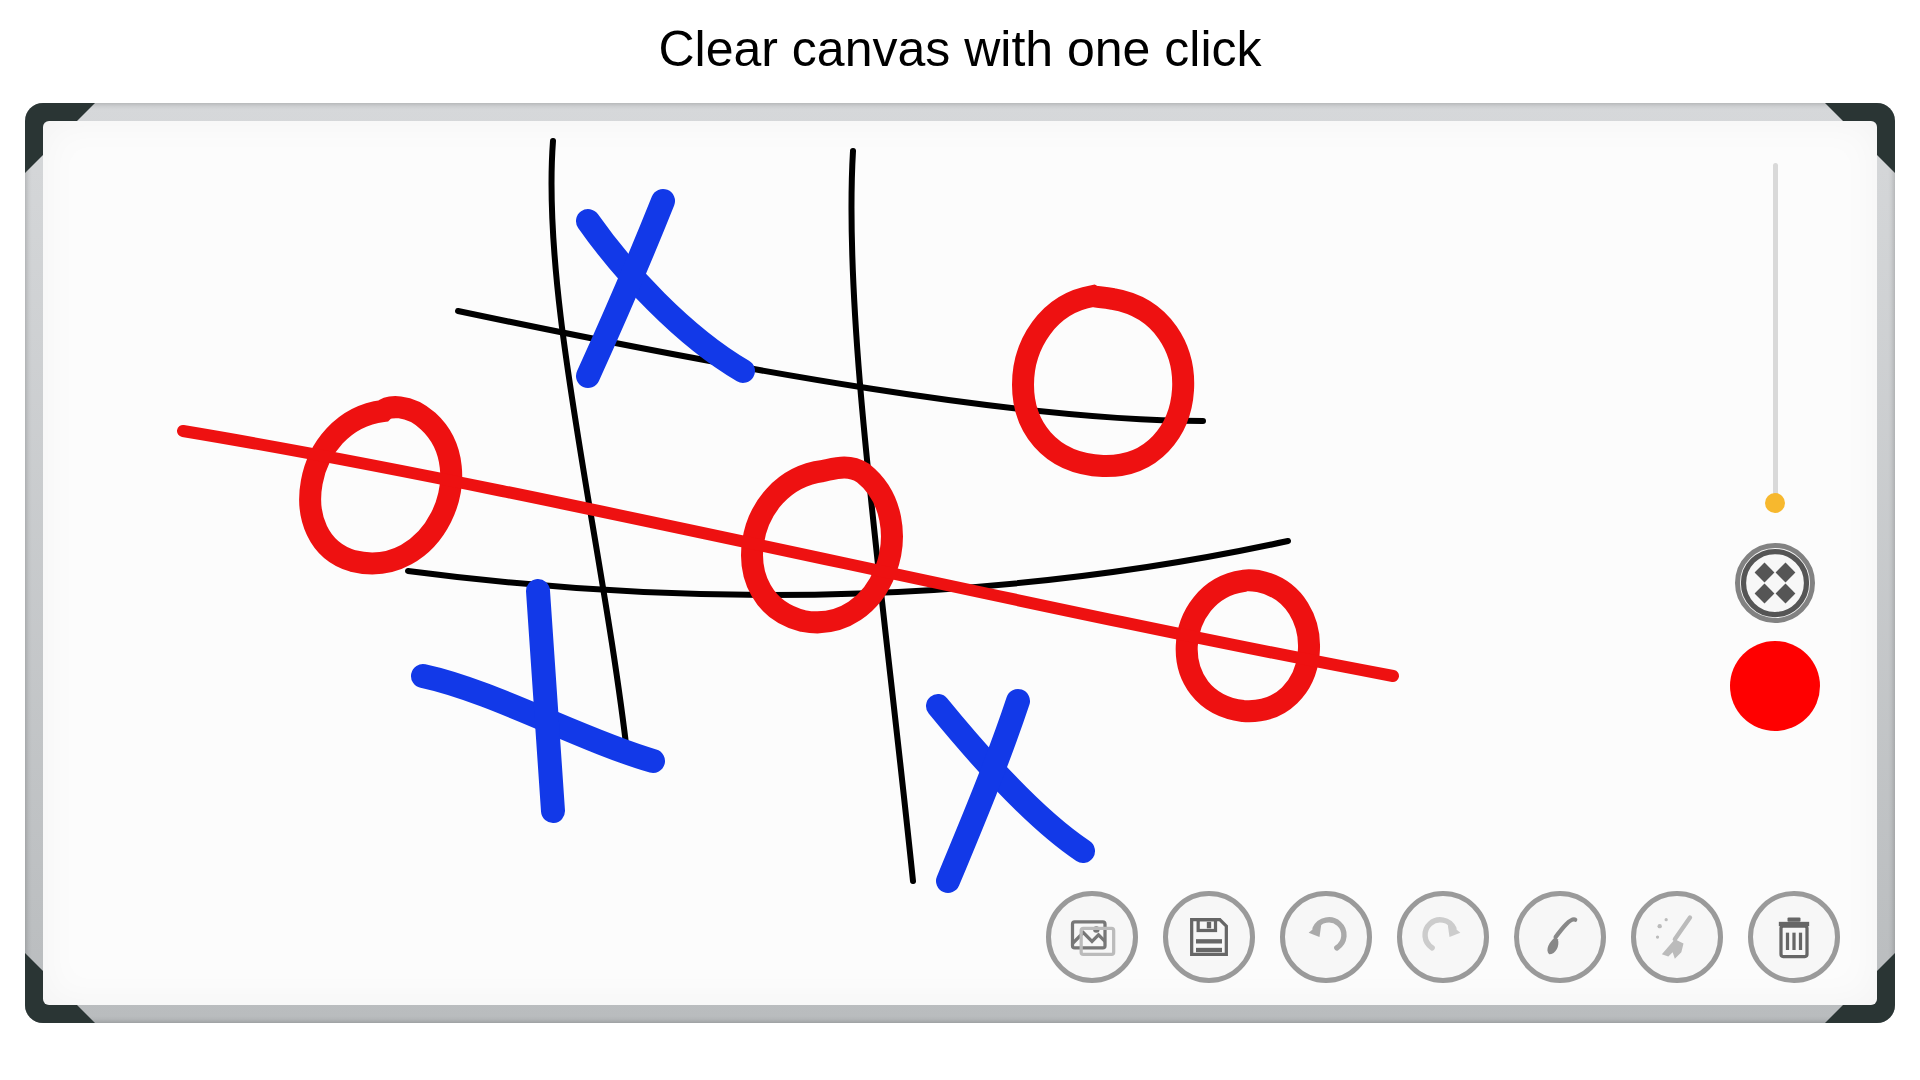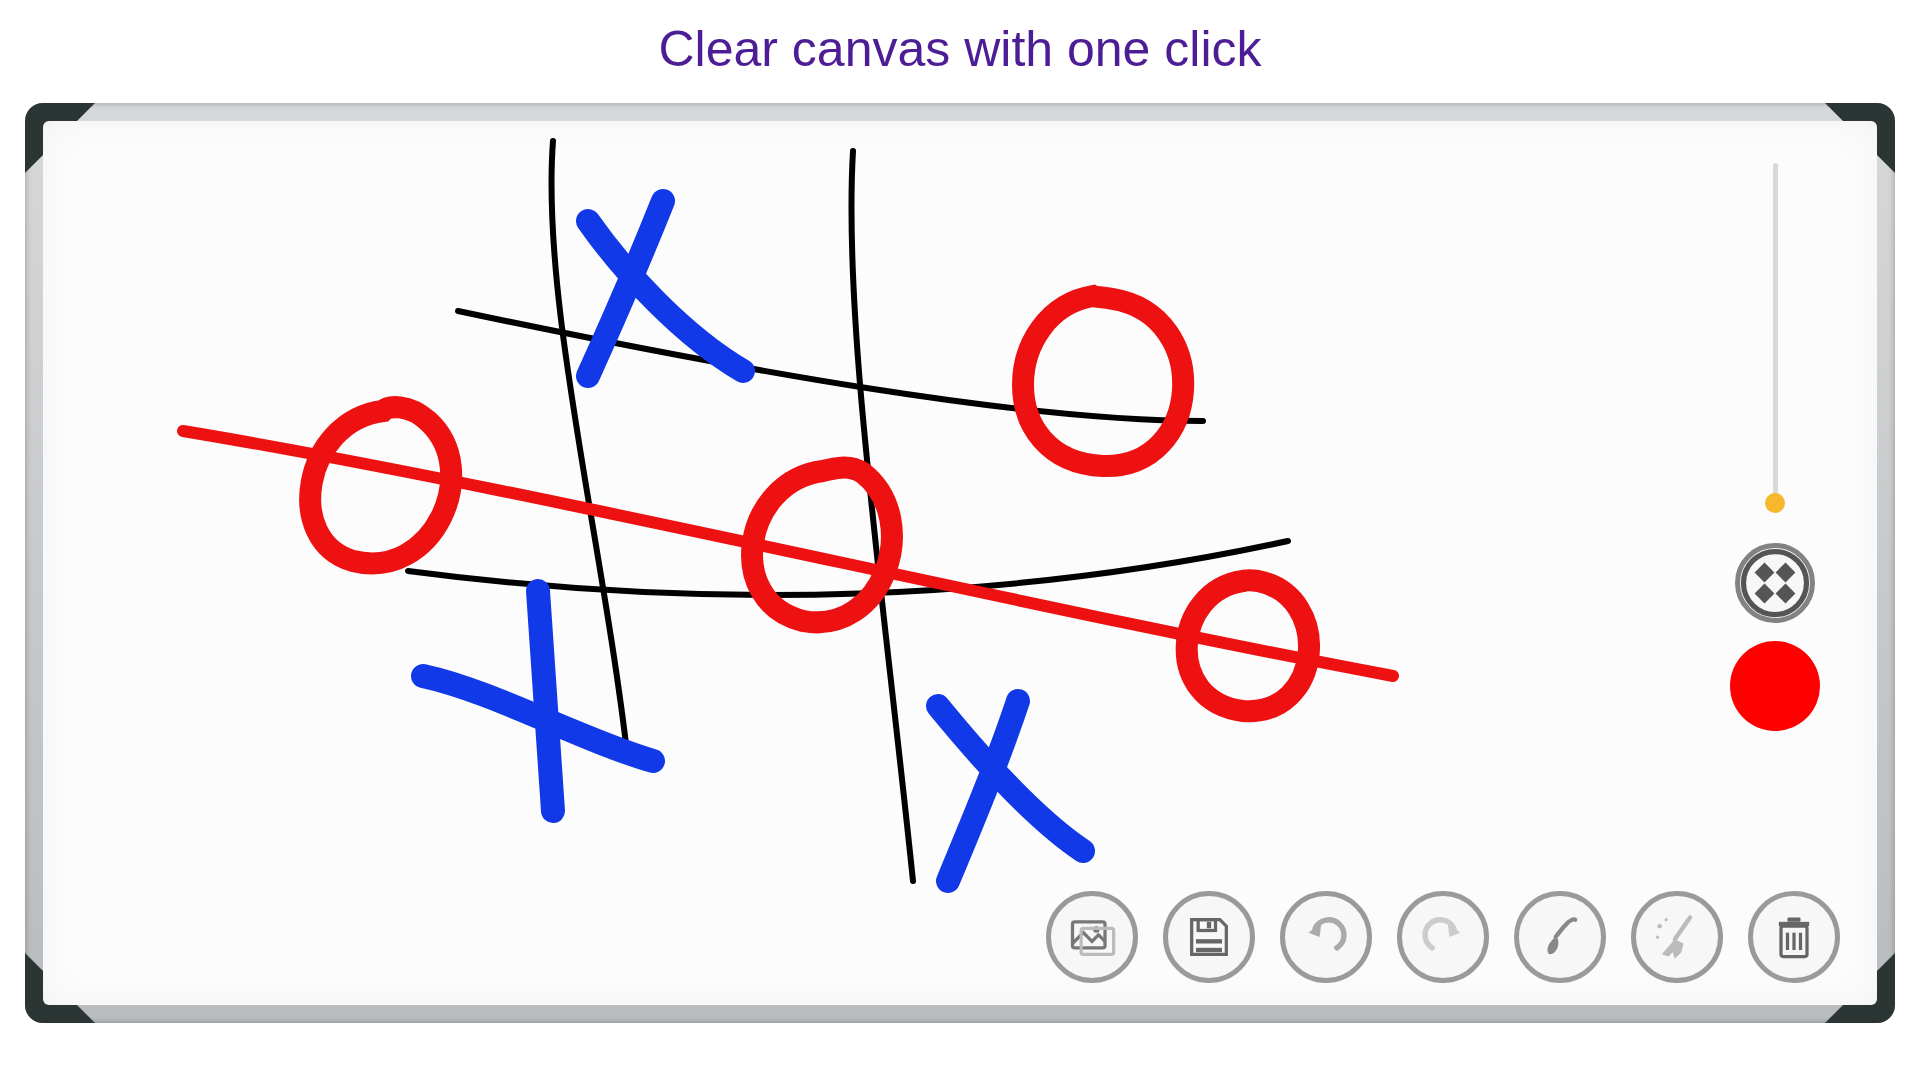--- a/index.html
+++ b/index.html
@@ -11,21 +11,21 @@
       width: 1920px;
       height: 1080px;
       background: #ffffff;
       font-family: "Comic Sans MS", cursive, sans-serif;
       overflow: hidden;
       position: relative;
     }
     .page-title {
       text-align: center;
       font-size: 50px;
-      color: #4c1d95;
+      color: #000000;
       padding: 20px 0 10px 0;
       font-weight: normal;
     }
     .whiteboard-wrap {
       position: relative;
       width: 1870px;
       height: 920px;
       margin: 15px auto 0 auto;
     }
     .whiteboard-frame {

